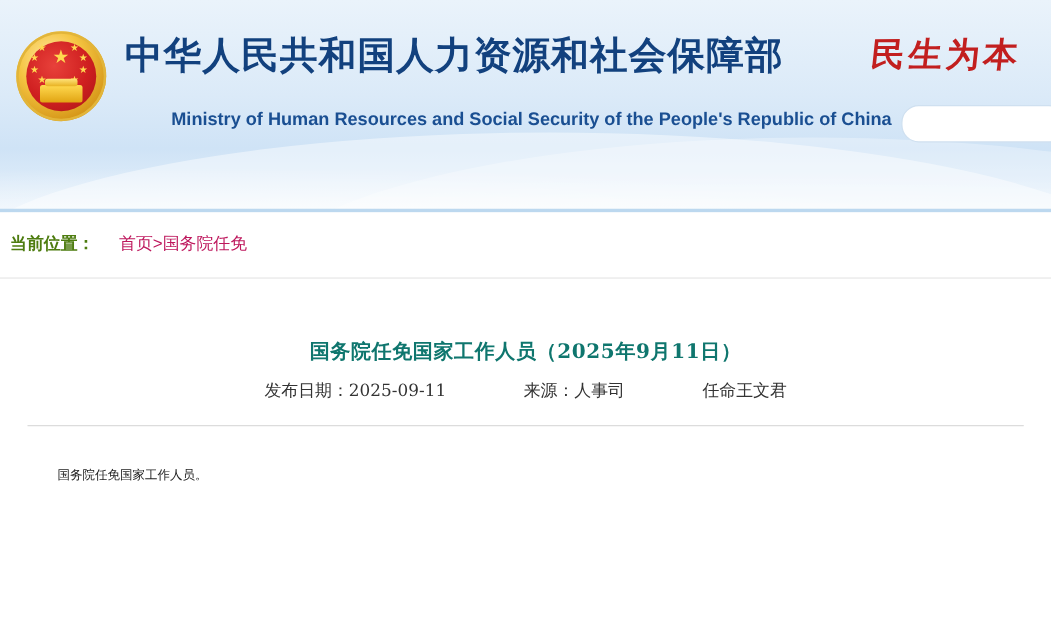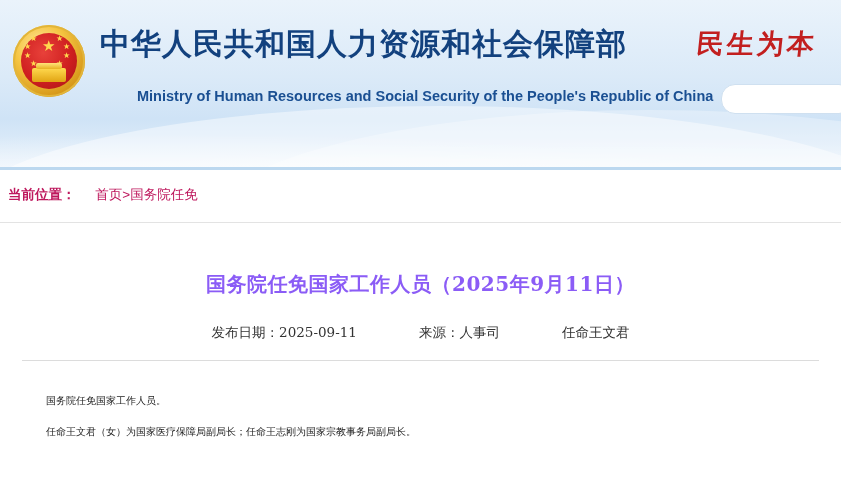--- a/index.html
+++ b/index.html
@@ -184,45 +184,45 @@
   .breadcrumb {
     position: absolute;
     left: 8px;
     top: 16px;
     font-size: 13.5px;
     color: #333;
     white-space: nowrap;
   }
   .breadcrumb .label {
     font-weight: bold;
-    color: #be185d;
+    color: #4d7c0f;
   }
   .breadcrumb .path {
     margin-left: 16px;
     color: #be185d;
   }
 
   
   .article {
     position: relative;
     width: 841px;
     background: #ffffff;
   }
   .article-title {
     margin: 0;
     padding: 48px 60px 0 60px;
     text-align: center;
-    font-size: 20px;
-    font-weight: bold;
-    color: #8b5cf6;
+    font-size: 16px;
+    font-weight: bold;
+    color: #0f766e;
     font-family: "DejaVu Serif", serif;
     letter-spacing: 0.5px;
   }
   .meta {
-    margin-top: 26px;
+    margin-top: 12px;
     display: flex;
     justify-content: center;
     align-items: center;
     gap: 62px;
     font-size: 13.5px;
     color: #333;
     font-family: "DejaVu Serif", serif;
   }
   .meta .item { white-space: nowrap; }
   .meta .print { cursor: pointer; }
@@ -289,15 +289,14 @@
     <div class="item">
       <span>来源：</span><span>人事司</span>
     </div>
     <div class="item print">任命王文君</div>
   </div>
 
   <div class="rule"></div>
 
   <div class="body-text">
     <p>国务院任免国家工作人员。</p>
-    <p>任命王文君（女）为国家医疗保障局副局长；任命王志刚为国家宗教事务局副局长。</p>
   </div>
 </div>
 
 </body></html>

